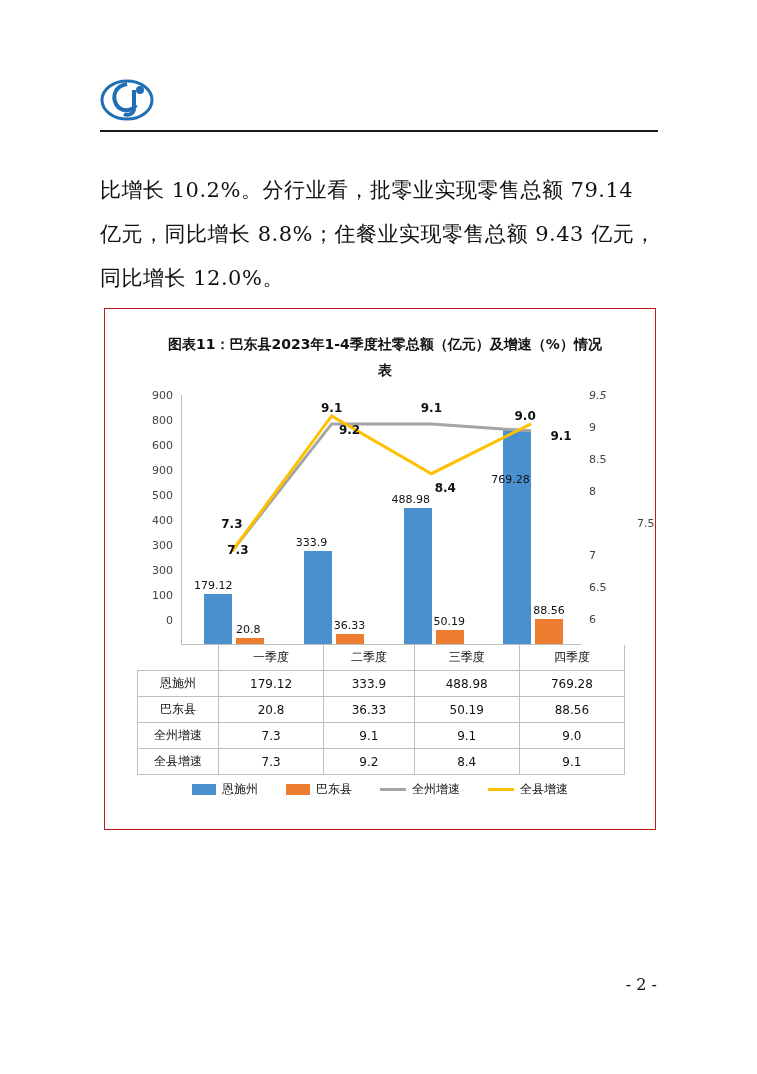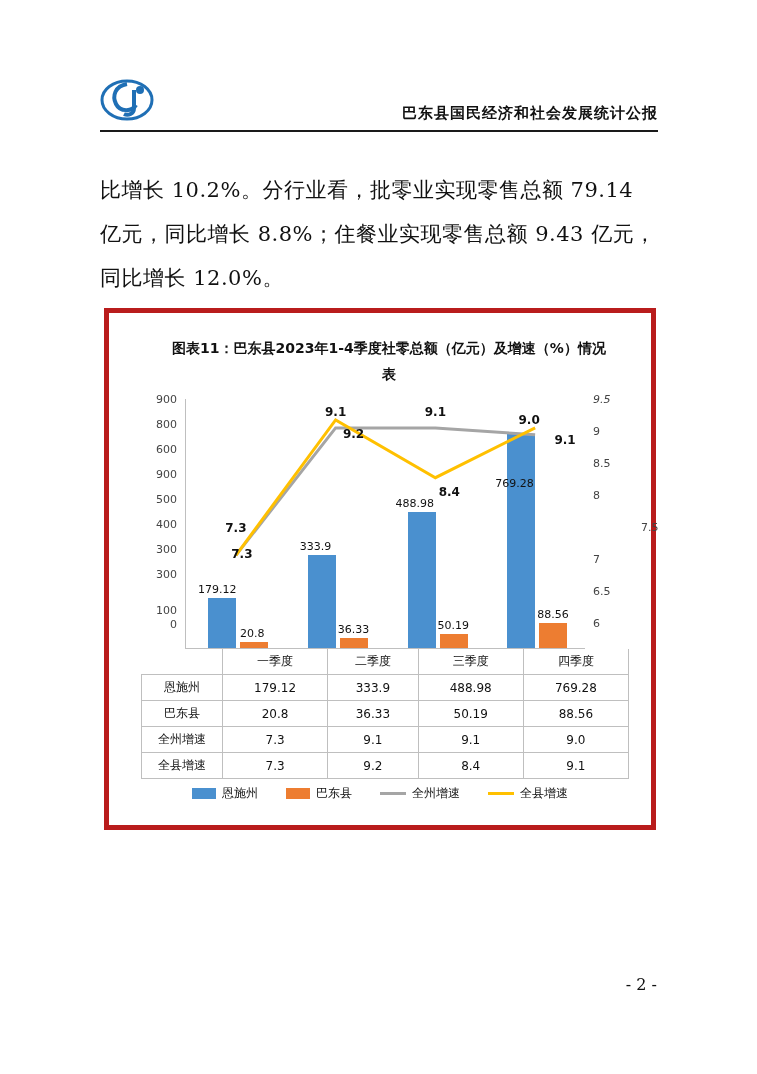--- a/index.html
+++ b/index.html
@@ -63,21 +63,21 @@
   }
 
   
   .chart-panel {
     position: absolute;
     left: 104px;
     top: 308px;
     width: 552px;
     height: 522px;
     background: #ffffff;
-    border: 5px solid #b91c1c;
+    border: 1px solid #b91c1c;
     box-sizing: border-box;
   }
   .chart-title {
     position: absolute;
     left: 60px;
     top: 22px;
     width: 440px;
     text-align: center;
     font-family: "DejaVu Sans", sans-serif;
     font-weight: bold;
@@ -234,42 +234,41 @@
 
 <div class="page-header">
   <div class="logo">
     <svg width="60" height="50" viewBox="0 0 60 50">
       <ellipse cx="27" cy="22" rx="25" ry="19" fill="none" stroke="#1f6fb5" stroke-width="3"></ellipse>
       <path d="M27 6 C15 8 12 18 16 26 C20 34 32 34 36 27" fill="none" stroke="#1f6fb5" stroke-width="4"></path>
       <path d="M34 12 L34 30 C34 36 28 38 24 36" fill="none" stroke="#1f6fb5" stroke-width="4"></path>
       <circle cx="40" cy="12" r="4" fill="#1f6fb5"></circle>
     </svg>
   </div>
-  <div class="header-title">巴东县国民经济和社会发展统计公报</div>
   <div class="header-rule"></div>
 </div>
 
 <div class="body-text">比增长 10.2%。分行业看，批零业实现零售总额 79.14 亿元，同比增长 8.8%；住餐业实现零售总额 9.43 亿元，同比增长 12.0%。</div>
 
 <div class="chart-panel">
 
   <div class="chart-title">图表11：巴东县2023年1-4季度社零总额（亿元）及增速（%）情况表</div>
 
   <div class="plot">
 
     <div class="y-left">
       <span class="ytick" style="top:0px;">900</span>
       <span class="ytick" style="top:25px;">800</span>
       <span class="ytick" style="top:50px;">600</span>
       <span class="ytick" style="top:75px;">900</span>
       <span class="ytick" style="top:100px;">500</span>
       <span class="ytick" style="top:125px;">400</span>
       <span class="ytick" style="top:150px;">300</span>
       <span class="ytick" style="top:175px;">300</span>
-      <span class="ytick" style="top:200px;margin-top:11px;">100</span>
+      <span class="ytick" style="top:200px;">100</span>
       <span class="ytick" style="top:225px;">0</span>
     </div>
 
     <div class="y-right">
       <span class="ytick" style="top:0px;font-style:italic;">9.5</span>
       <span class="ytick" style="top:32px;">9</span>
       <span class="ytick" style="top:64px;">8.5</span>
       <span class="ytick" style="top:96px;">8</span>
       <span class="ytick" style="top:128px;margin-left:48px;">7.5</span>
       <span class="ytick" style="top:160px;">7</span>

